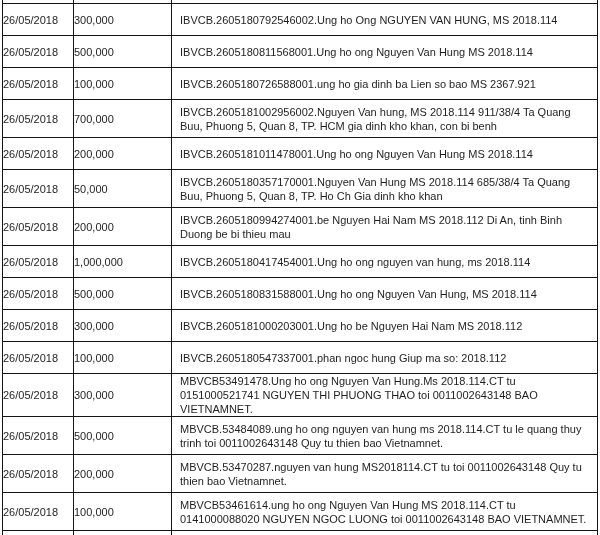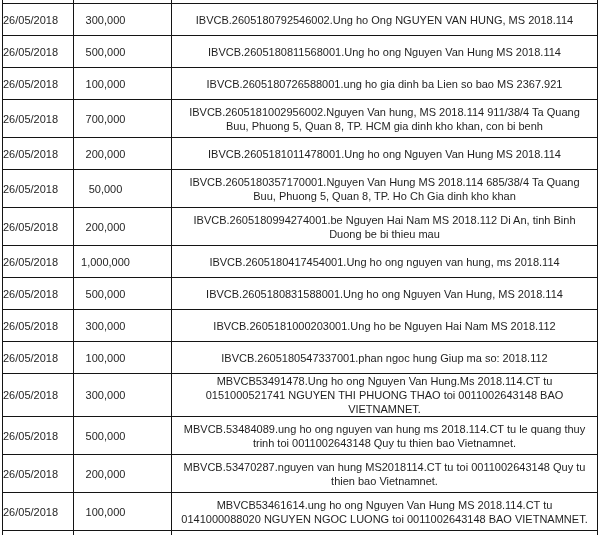--- a/index.html
+++ b/index.html
@@ -28,22 +28,22 @@
     line-height: 14px;
     vertical-align: middle;
     padding: 0;
     overflow: hidden;
   }
   tr.short td { height: 31px; }
   tr.tall  td { height: 37px; }
   tr.partial-top td    { height: 3px; }
   tr.partial-bottom td { height: 20px; }
   td.c-date   { text-align: left; }
-  td.c-amount { text-align: center; padding-right: 34px; }
-  td.c-desc   { text-align: center; padding-left: 8px; padding-right: 8px; }
+  td.c-amount { text-align: left; padding-right: 34px; }
+  td.c-desc   { padding-left: 8px; padding-right: 8px; }
 </style>
 </head>
 <body>
 
 <div>
   <table class="tx">
     <colgroup>
       <col class="c1">
         <col class="c2">
         <col class="c3">

